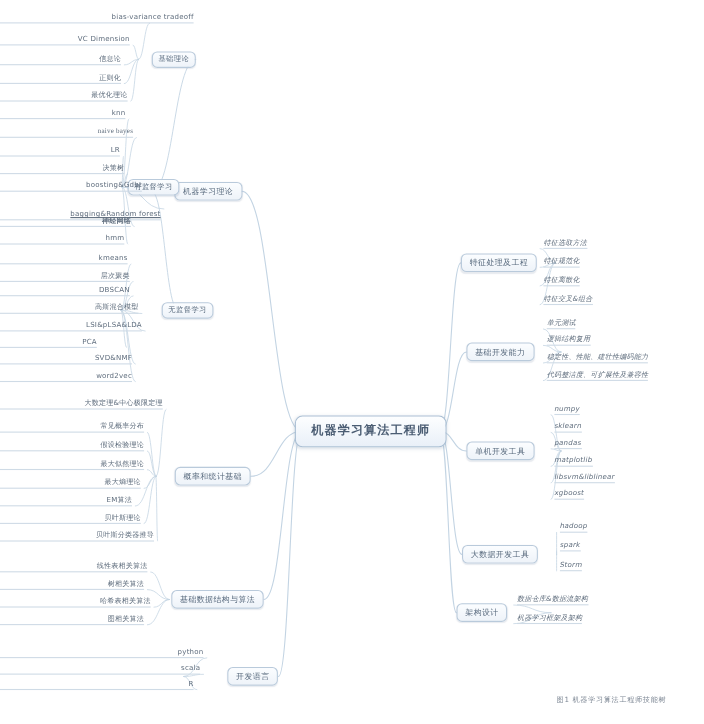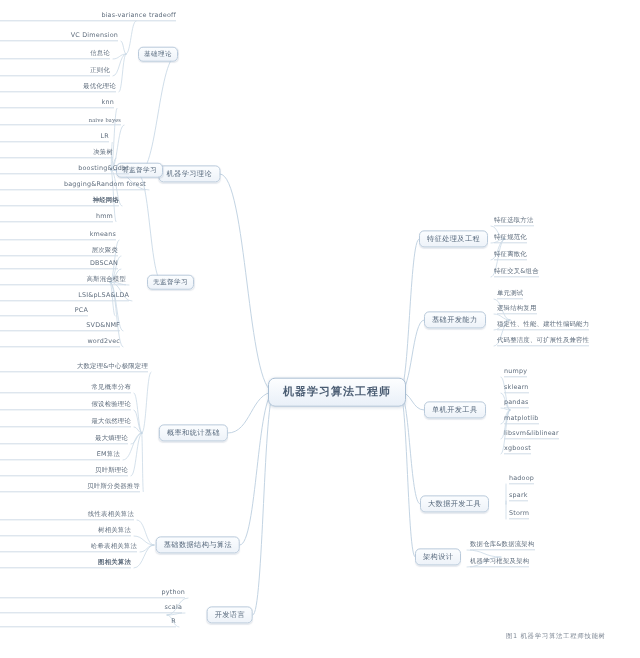--- a/index.html
+++ b/index.html
@@ -19,21 +19,21 @@
     transform:translateY(-50%);
   }
   
   .leaf{
     font-size:6.4px;
     color:#5f6d7d;
     padding-bottom:1px;
     border-bottom:1px solid #cfdbe6;
     letter-spacing:0.2px;
   }
-  .leaf.r{text-align:center;}
+  .leaf.r{text-align:center;font-style:italic;}
   .leaf.l{text-align:right;}
 
   
   .box2{
     font-size:7.2px;
     color:#56687c;
     background:linear-gradient(180deg,#fbfdff 0%,#eef3f9 100%);
     border:1px solid #b9cadb;
     border-radius:5px;
     padding:3.5px 7px;
@@ -140,21 +140,21 @@
       <div class="node leaf l" style="top: 37px; left: 0px; width: 118px;">VC Dimension</div>
       <div class="node leaf l" style="top: 55px; left: 0px; width: 110px;">信息论</div>
       <div class="node leaf l" style="top: 72px; left: 0px; width: 110px;">正则化</div>
       <div class="node leaf l" style="top: 88px; left: 0px; width: 116px;">最优化理论</div>
       <div class="node box2" style="font-size: 6.6px; padding: 2.5px 5px; top: 170px; left: 163px; transform: translate(-100%, -50%);">有监督学习</div>
       <div class="node leaf l" style="top: 104px; left: 0px; width: 114px;">knn</div>
       <div class="node leaf l" style="top: 121px; left: 0px; width: 121px; font-family: Liberation Serif, serif;">naive bayes</div>
       <div class="node leaf l" style="top: 138px; left: 0px; width: 109px;">LR</div>
       <div class="node leaf l" style="top: 154px; left: 0px; width: 113px;">决策树</div>
       <div class="node leaf l" style="top: 170px; left: 0px; width: 129px;">boosting&amp;Gdbt</div>
-      <div class="node leaf l" style="top: 186px; left: 0px; width: 146px;">bagging&amp;Random forest</div>
+      <div class="node leaf l" style="top: 196px; left: 0px; width: 146px; text-decoration: underline;">bagging&amp;Random forest</div>
       <div class="node leaf l" style="top: 202px; left: 0px; width: 119px; font-weight: bold;">神经网络</div>
       <div class="node leaf l" style="top: 218px; left: 0px; width: 113px;">hmm</div>
       <div class="node box2" style="font-size: 6.6px; padding: 2.5px 5px; top: 282px; left: 162px; transform: translate(-100%, -50%); margin-left: 32px;">无监督学习</div>
       <div class="node leaf l" style="top: 236px; left: 0px; width: 116px;">kmeans</div>
       <div class="node leaf l" style="top: 252px; left: 0px; width: 118px;">层次聚类</div>
       <div class="node leaf l" style="top: 265px; left: 0px; width: 118px;">DBSCAN</div>
       <div class="node leaf l" style="top: 281px; left: 0px; width: 126px;">高斯混合模型</div>
       <div class="node leaf l" style="top: 297px; left: 0px; width: 129px;">LSI&amp;pLSA&amp;LDA</div>
       <div class="node leaf l" style="top: 312px; left: 0px; width: 88px;">PCA</div>
       <div class="node leaf l" style="top: 327px; left: 0px; width: 120px;">SVD&amp;NMF</div>
@@ -165,21 +165,21 @@
       <div class="node leaf l" style="top: 406px; left: 0px; width: 131px;">假设检验理论</div>
       <div class="node leaf l" style="top: 423px; left: 0px; width: 131px;">最大似然理论</div>
       <div class="node leaf l" style="top: 440px; left: 0px; width: 128px;">最大熵理论</div>
       <div class="node leaf l" style="top: 456px; left: 0px; width: 120px;">EM算法</div>
       <div class="node leaf l" style="top: 472px; left: 0px; width: 128px;">贝叶斯理论</div>
       <div class="node leaf l" style="top: 488px; left: 0px; width: 140px;">贝叶斯分类器推导</div>
       <div class="node box2" style="top: 545px; left: 240px; transform: translate(-100%, -50%);">基础数据结构与算法</div>
       <div class="node leaf l" style="top: 516px; left: 0px; width: 134px;">线性表相关算法</div>
       <div class="node leaf l" style="top: 532px; left: 0px; width: 131px;">树相关算法</div>
       <div class="node leaf l" style="top: 548px; left: 0px; width: 137px;">哈希表相关算法</div>
-      <div class="node leaf l" style="top: 564px; left: 0px; width: 131px; font-weight: bold;">图相关算法</div>
+      <div class="node leaf l" style="top: 564px; left: 0px; width: 131px;">图相关算法</div>
       <div class="node box2" style="top: 615px; left: 253px; transform: translate(-100%, -50%);">开发语言</div>
       <div class="node leaf l" style="top: 594px; left: 0px; width: 185px;">python</div>
       <div class="node leaf l" style="top: 609px; left: 0px; width: 182px;">scala</div>
       <div class="node leaf l" style="top: 623px; left: 0px; width: 176px;">R</div>
       <div class="node box2" style="top: 239px; left: 419px; transform: translate(0px, -50%);">特征处理及工程</div>
       <div class="node leaf r" style="top: 222px; left: 494px;">特征选取方法</div>
       <div class="node leaf r" style="top: 239px; left: 494px;">特征规范化</div>
       <div class="node leaf r" style="top: 256px; left: 494px;">特征离散化</div>
       <div class="node leaf r" style="top: 273px; left: 494px;">特征交叉&amp;组合</div>
       <div class="node box2" style="top: 320px; left: 424px; transform: translate(0px, -50%);">基础开发能力</div>

